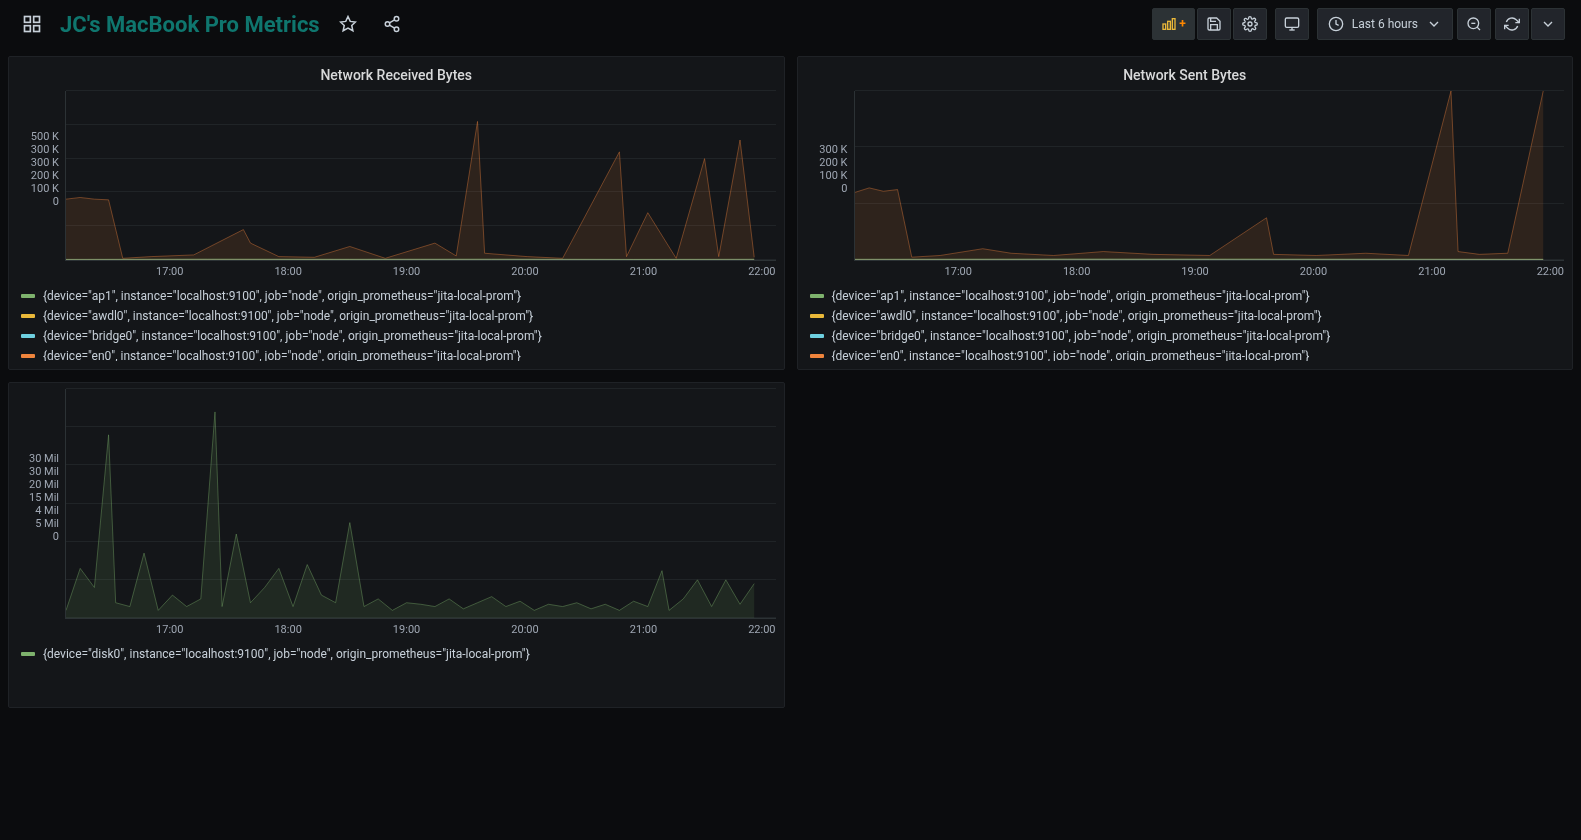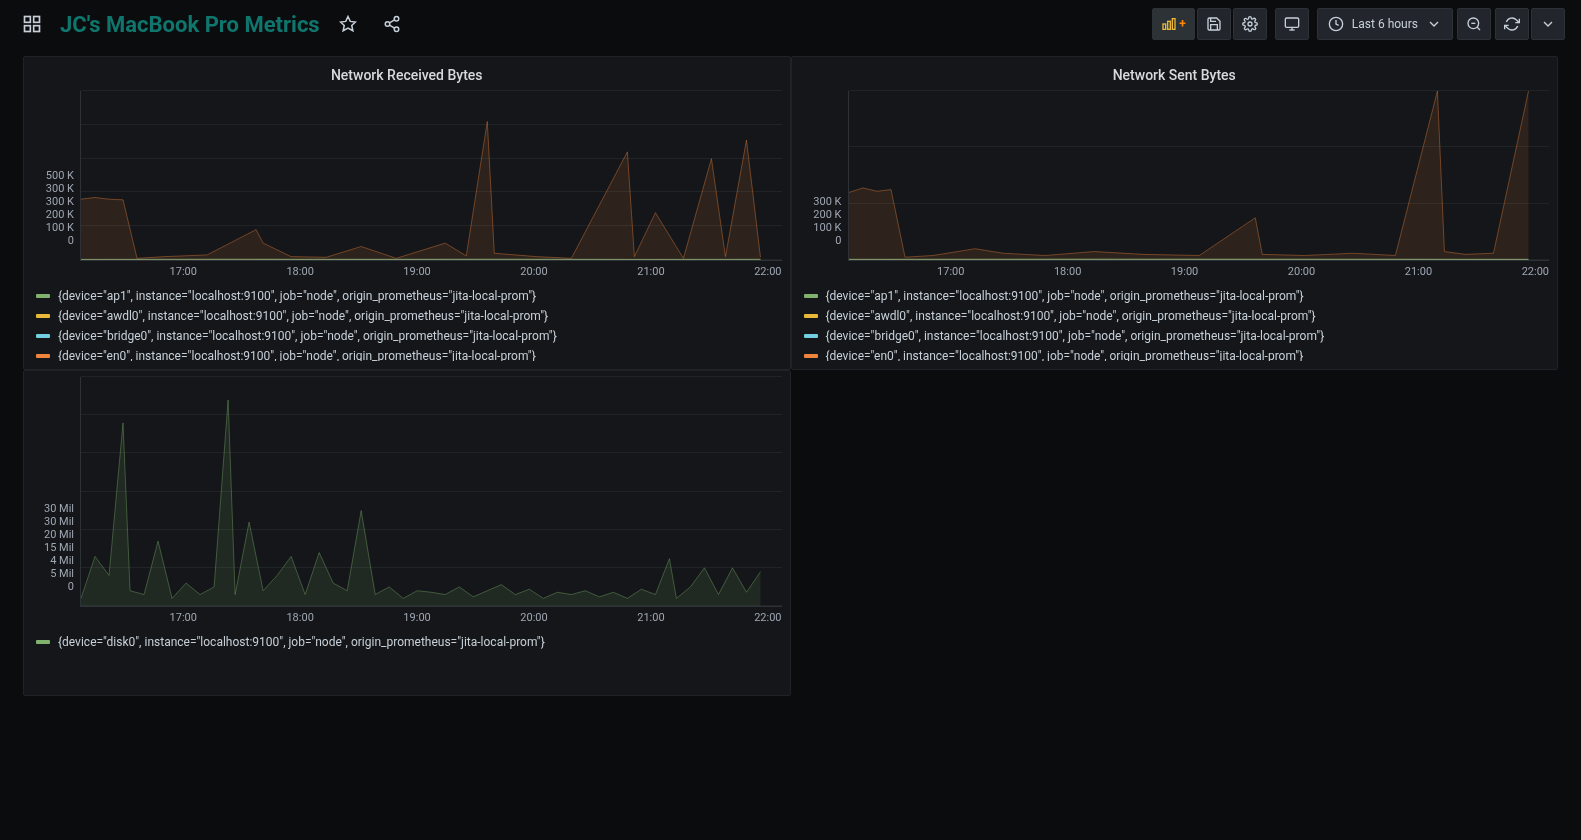--- a/index.html
+++ b/index.html
@@ -7,25 +7,25 @@
 .topbar{display:flex;align-items:center;justify-content:space-between;padding:8px 16px;height:48px}
 .topbar-left{display:flex;align-items:center;gap:12px}
 .topbar-left .title{color:#0f766e;font-size:22px;font-weight:700}
 .icon-btn{display:inline-flex;align-items:center;justify-content:center;width:32px;height:32px;border-radius:2px;cursor:pointer;color:#c7d0d9}
 .topbar-right{display:flex;align-items:center;gap:4px}
 .btn-group{display:flex;gap:2px}
 .tbtn{display:inline-flex;align-items:center;justify-content:center;height:32px;min-width:34px;padding:0 8px;background:#22252b;border:1px solid #2c3235;border-radius:2px;color:#c7d0d9;cursor:pointer;font-size:12px;gap:6px}
 .tbtn.active{background:#2c3235}
 .tbtn svg{width:16px;height:16px}
 .time-picker{gap:8px;padding:0 10px}
-.grid{display:grid;grid-template-columns:1fr 1fr;gap:0;padding:8px 23px}
+.grid{display:grid;grid-template-columns:1fr 1fr;gap:12px;padding:8px 8px}
 .panel{background:#141619;border:1px solid #1f2226;border-radius:2px;padding:6px 8px 8px;display:flex;flex-direction:column;height:314px}
 .panel-title{text-align:center;color:#d8d9da;font-size:14px;font-weight:500;padding:4px 0 8px}
 .chart-area{position:relative;flex:0 0 170px;display:flex}
-.yaxis{width:48px;display:flex;flex-direction:column;justify-content:flex-end;align-items:flex-end;padding:0 6px 14px 0;font-size:11px;color:#9fa7b3}
+.yaxis{width:48px;display:flex;flex-direction:column;justify-content:center;align-items:flex-end;padding:0 6px 14px 0;font-size:11px;color:#9fa7b3}
 .plot{flex:1;position:relative;border-left:1px solid #2c3235;border-bottom:1px solid #2c3235}
 .gridlines{position:absolute;inset:0}
 .gridlines .hline{position:absolute;left:0;right:0;height:1px;background:#2c3235;opacity:.5}
 .xaxis{display:flex;padding:4px 0 0 48px;font-size:11px;color:#9fa7b3}
 .xaxis span{flex:1;text-align:right}
 .legend{margin:8px 4px 0;font-size:12px;color:#c7d0d9;line-height:20px;max-height:84px;overflow:hidden}
 .legend-item{display:flex;align-items:center;gap:8px}
 .swatch{width:14px;height:4px;border-radius:1px;flex-shrink:0}
 svg.plot-svg{position:absolute;inset:0;width:100%;height:100%}
 </style>

